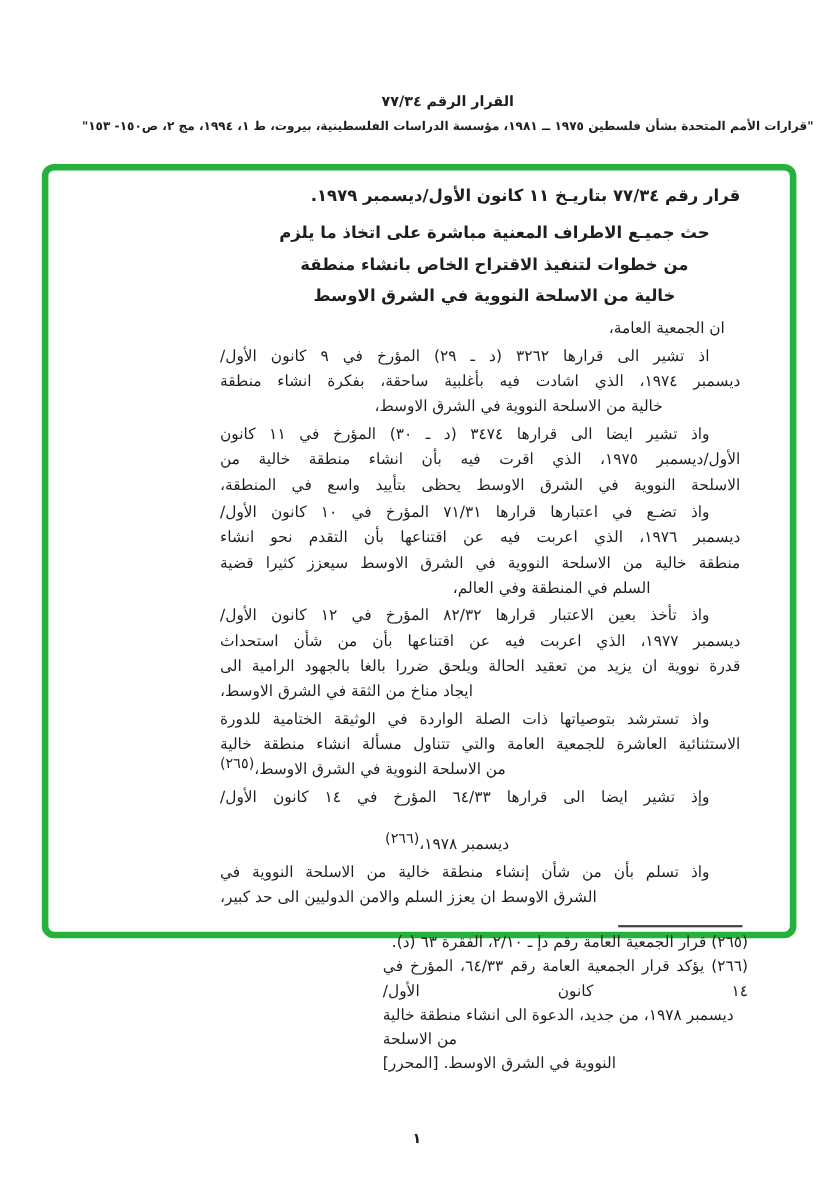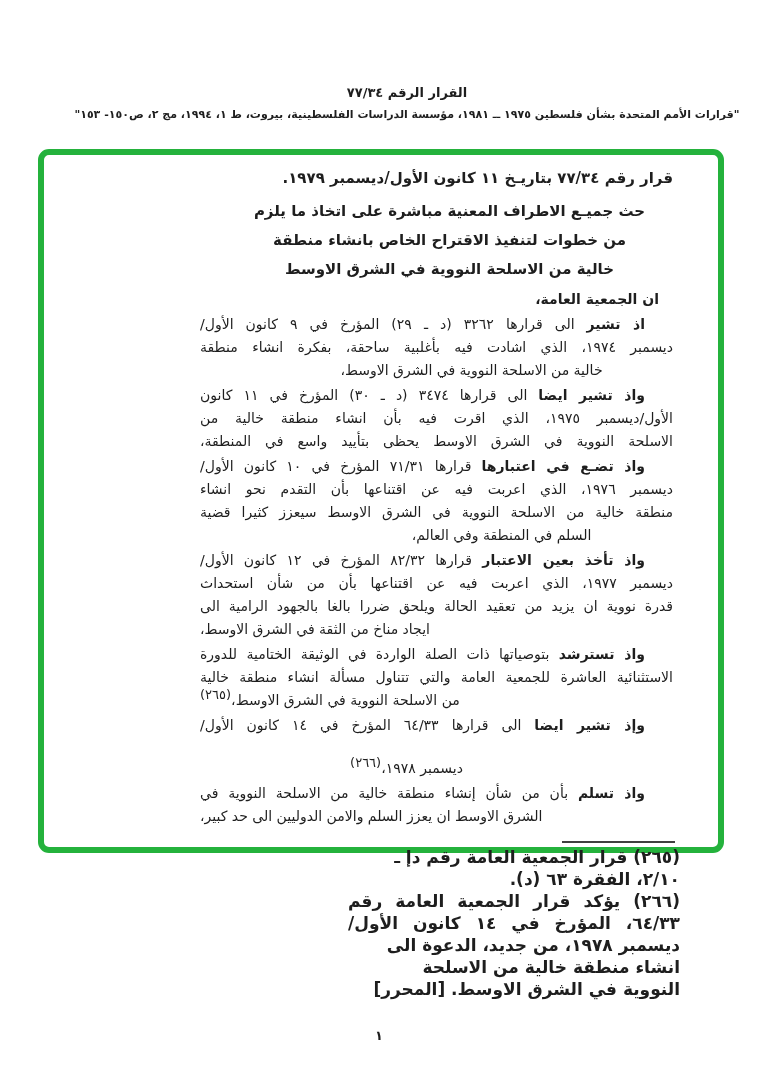--- a/index.html
+++ b/index.html
@@ -26,28 +26,28 @@
   .jf{text-align:justify;text-align-last:justify;}
   .ra{text-align:right;}
   .la{text-align:left;}
   .ctr{text-align:center;}
   .ind{padding-right:28px;}
   .ps{margin-top:2px;}
   .pr14{padding-right:14px;}
   .shL130{padding-left:130px;}
   .shL70{padding-left:70px;}
   .shR60{padding-right:60px;margin-top:20px;}
-  .b{font-weight:bold;}
+  .b{font-weight:normal;}
   sup{font-size:13px;line-height:0;}
   
   #fnrule{position:absolute;left:518px;top:686px;width:113px;height:2px;background:#404040;}
-  #fnotes{position:absolute;left:304px;top:691px;width:332px;direction:rtl;font-size:17px;line-height:22px;font-weight:bold;}
+  #fnotes{position:absolute;left:304px;top:691px;width:332px;direction:rtl;font-size:14px;line-height:22px;}
   .fl1{text-align:right;}
   .fl2{text-align:justify;text-align-last:justify;}
-  .fl3,.fl4{text-align:right;}
+  .fl3,.fl4{text-align:left;}
   
   #pagenum{position:absolute;left:0;top:1028px;width:758px;text-align:center;
     font-size:13px;font-weight:bold;}
 </style>
 </head>
 <body>
 
 <div id="hdr">
   <div id="title">القرار الرقم ٧٧/٣٤</div>
   <div id="source">"قرارات الأمم المتحدة بشأن فلسطين ١٩٧٥ ــ ١٩٨١، مؤسسة الدراسات الفلسطينية، بيروت، ط ١، ١٩٩٤، مج ٢، ص١٥٠- ١٥٣"</div>

